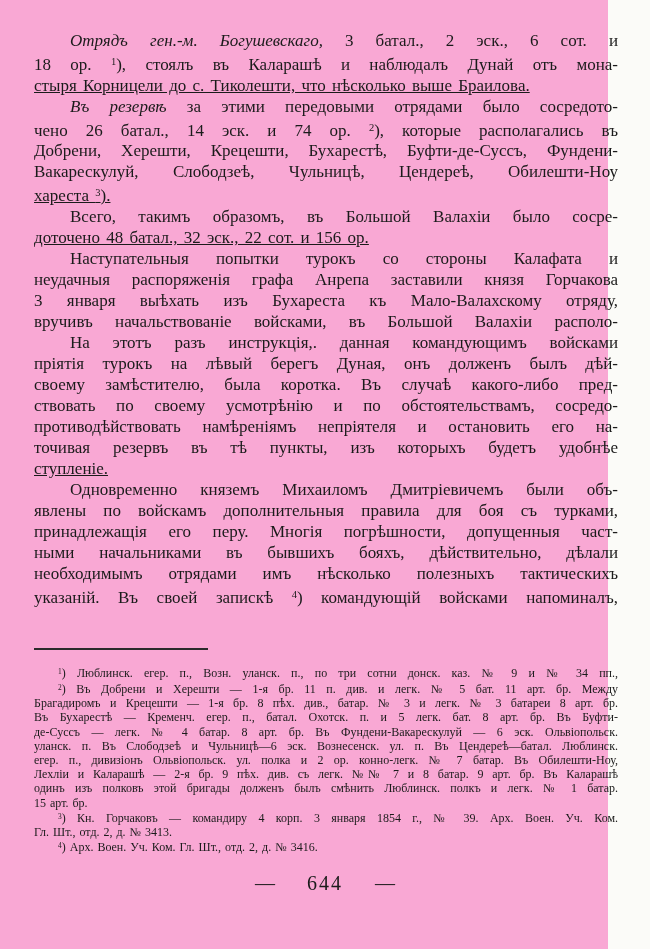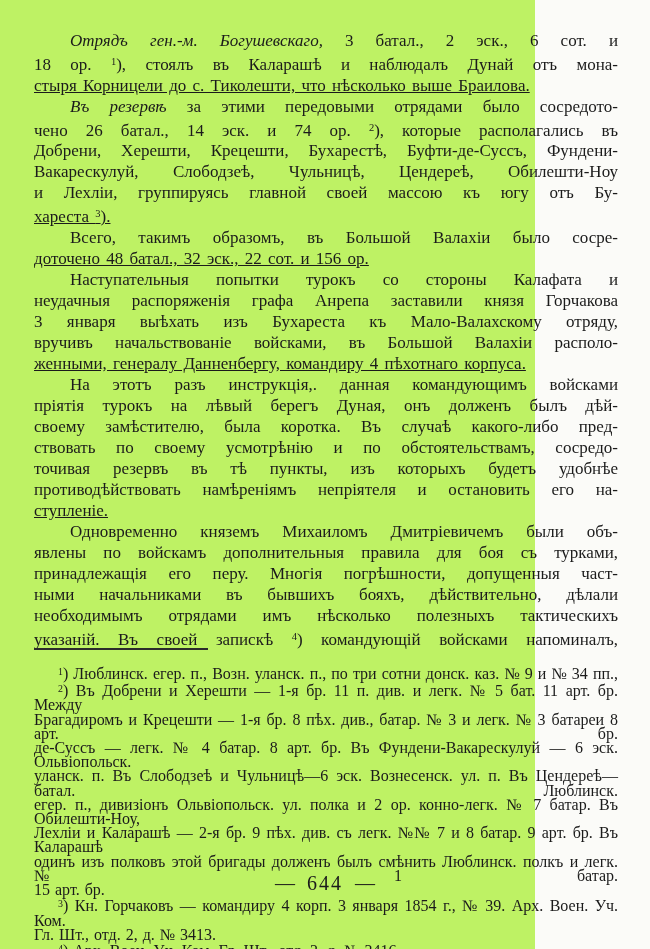--- a/index.html
+++ b/index.html
@@ -5,22 +5,22 @@
   html, body {
     margin: 0; padding: 0;
     width: 650px; height: 949px;
     background: #fbfbf8;
     font-family: "Liberation Serif", "DejaVu Serif", serif;
     color: #1b1b1b;
     overflow: hidden;
   }
   .page {
     position: relative;
-    width: 535px; height: 949px;
-    background: #bef264;
+    width: 608px; height: 949px;
+    background: #f9a8d4;
   }
   .main-block {
     position: absolute;
     left: 34px; top: 30px; width: 584px;
   }
   .mline {
     font-size: 17px;
     line-height: 21px;
     text-align: justify;
     text-align-last: justify;
@@ -39,80 +39,79 @@
     position: absolute;
     left: 34px; top: 648px;
     width: 174px; height: 2px;
     background: #2b2b2b;
   }
   .footnote-block {
     position: absolute;
     left: 34px; top: 665px; width: 584px;
   }
   .fline {
-    font-size: 16px;
+    font-size: 12px;
     line-height: 14.2px;
     text-align: justify;
     text-align-last: justify;
     word-spacing: 1px;
   }
   .fline.last { text-align-last: left; }
   .fline.indent { text-indent: 24px; }
   .page-footer {
     position: absolute;
     left: 0; top: 872px; width: 650px;
     text-align: center;
     font-size: 20px;
     color: #1b1b1b;
   }
-  .page-footer .num { margin: 0 12px; letter-spacing: 2px; }
+  .page-footer .num { margin: 0 32px; letter-spacing: 2px; }
 </style>
 </head>
 <body>
 
 <div class="page">
 
   <div class="main-block" id="main-text">
       <div class="mline indent"><span class="it">Отрядъ ген.-м. Богушевскаго,</span><span> 3 батал., 2 эск., 6 сот. и</span></div>
       <div class="mline"><span>18 ор. </span><span class="sup">1</span><span>), стоялъ въ Каларашѣ и наблюдалъ Дунай отъ мона-</span></div>
       <div class="mline last"><span>стыря Корницели до с. Тиколешти, что нѣсколько выше Браилова.</span></div>
       <div class="mline indent"><span class="it">Въ резервѣ</span><span> за этими передовыми отрядами было сосредото-</span></div>
       <div class="mline"><span>чено 26 батал., 14 эск. и 74 ор. </span><span class="sup">2</span><span>), которые располагались въ</span></div>
       <div class="mline"><span>Добрени, Херешти, Крецешти, Бухарестѣ, Буфти-де-Суссъ, Фундени-</span></div>
       <div class="mline"><span>Вакарескулуй, Слободзеѣ, Чульницѣ, Цендереѣ, Обилешти-Ноу</span></div>
-      <div class="mline"><span>и Лехліи, группируясь главной своей массою къ югу отъ Бу-</span></div>
       <div class="mline last"><span>хареста </span><span class="sup">3</span><span>).</span></div>
       <div class="mline indent"><span>Всего, такимъ образомъ, въ Большой Валахіи было сосре-</span></div>
       <div class="mline last"><span>доточено 48 батал., 32 эск., 22 сот. и 156 ор.</span></div>
       <div class="mline indent"><span>Наступательныя попытки турокъ со стороны Калафата и</span></div>
       <div class="mline"><span>неудачныя распоряженія графа Анрепа заставили князя Горчакова</span></div>
       <div class="mline"><span>3 января выѣхать изъ Бухареста къ Мало-Валахскому отряду,</span></div>
       <div class="mline"><span>вручивъ начальствованіе войсками, въ Большой Валахіи располо-</span></div>
-      <div class="mline last"><span>женными, генералу Данненбергу, командиру 4 пѣхотнаго корпуса.</span></div>
       <div class="mline indent"><span>На этотъ разъ инструкція,. данная командующимъ войсками</span></div>
       <div class="mline"><span>пріятія турокъ на лѣвый берегъ Дуная, онъ долженъ былъ дѣй-</span></div>
       <div class="mline"><span>своему замѣстителю, была коротка. Въ случаѣ какого-либо пред-</span></div>
       <div class="mline"><span>ствовать по своему усмотрѣнію и по обстоятельствамъ, сосредо-</span></div>
+      <div class="mline"><span>противодѣйствовать намѣреніямъ непріятеля и остановить его на-</span></div>
       <div class="mline"><span>точивая резервъ въ тѣ пункты, изъ которыхъ будетъ удобнѣе</span></div>
-      <div class="mline"><span>противодѣйствовать намѣреніямъ непріятеля и остановить его на-</span></div>
       <div class="mline last"><span>ступленіе.</span></div>
       <div class="mline indent"><span>Одновременно княземъ Михаиломъ Дмитріевичемъ были объ-</span></div>
       <div class="mline"><span>явлены по войскамъ дополнительныя правила для боя съ турками,</span></div>
       <div class="mline"><span>принадлежащія его перу. Многія погрѣшности, допущенныя част-</span></div>
       <div class="mline"><span>ными начальниками въ бывшихъ бояхъ, дѣйствительно, дѣлали</span></div>
       <div class="mline"><span>необходимымъ отрядами имъ нѣсколько полезныхъ тактическихъ</span></div>
       <div class="mline"><span>указаній. Въ своей запискѣ </span><span class="sup">4</span><span>) командующій войсками напоминалъ,</span></div>
     </div>
 
   <div class="separator"></div>
 
   <div class="footnote-block" id="footnotes">
       <div class="fline indent"><span class="sup">1</span><span>) Люблинск. егер. п., Возн. уланск. п., по три сотни донск. каз. № 9 и № 34 пп.,</span></div>
       <div class="fline indent"><span class="sup">2</span><span>) Въ Добрени и Херешти — 1-я бр. 11 п. див. и легк. № 5 бат. 11 арт. бр. Между</span></div>
       <div class="fline"><span>Брагадиромъ и Крецешти — 1-я бр. 8 пѣх. див., батар. № 3 и легк. № 3 батареи 8 арт. бр.</span></div>
+      <div class="fline"><span>Въ Бухарестѣ — Кременч. егер. п., батал. Охотск. п. и 5 легк. бат. 8 арт. бр. Въ Буфти-</span></div>
       <div class="fline"><span>де-Суссъ — легк. № 4 батар. 8 арт. бр. Въ Фундени-Вакарескулуй — 6 эск. Ольвіопольск.</span></div>
       <div class="fline"><span>уланск. п. Въ Слободзеѣ и Чульницѣ—6 эск. Вознесенск. ул. п. Въ Цендереѣ—батал. Люблинск.</span></div>
       <div class="fline"><span>егер. п., дивизіонъ Ольвіопольск. ул. полка и 2 ор. конно-легк. № 7 батар. Въ Обилешти-Ноу,</span></div>
       <div class="fline"><span>Лехліи и Каларашѣ — 2-я бр. 9 пѣх. див. съ легк. №№ 7 и 8 батар. 9 арт. бр. Въ Каларашѣ</span></div>
       <div class="fline"><span>одинъ изъ полковъ этой бригады долженъ былъ смѣнить Люблинск. полкъ и легк. № 1 батар.</span></div>
       <div class="fline last"><span>15 арт. бр.</span></div>
       <div class="fline indent"><span class="sup">3</span><span>) Кн. Горчаковъ — командиру 4 корп. 3 января 1854 г., № 39. Арх. Воен. Уч. Ком.</span></div>
       <div class="fline last"><span>Гл. Шт., отд. 2, д. № 3413.</span></div>
       <div class="fline indent last"><span class="sup">4</span><span>) Арх. Воен. Уч. Ком. Гл. Шт., отд. 2, д. № 3416.</span></div>
     </div>

